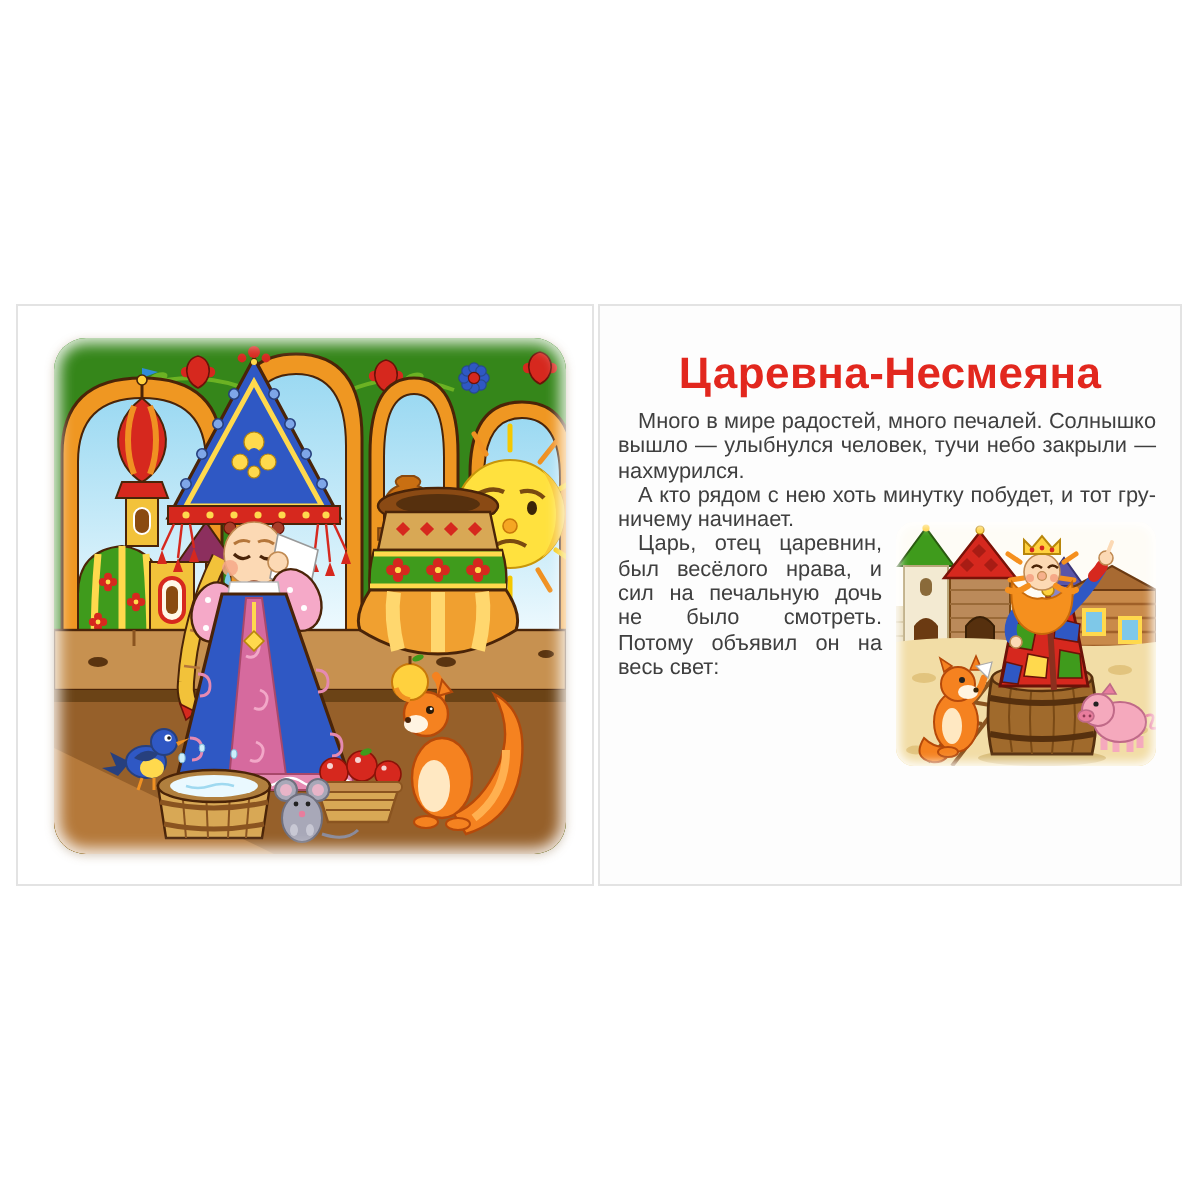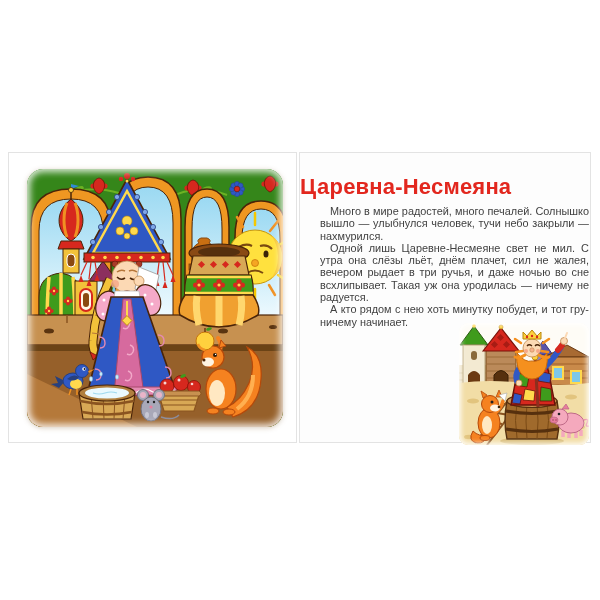--- a/index.html
+++ b/index.html
@@ -17,24 +17,24 @@
   .illus-main{
     position:absolute;left:18px;top:16px;width:256px;height:258px;
     border-radius:16px;overflow:hidden;
     box-shadow:0 1px 5px rgba(140,110,70,.35);
   }
   .illus-main::after{
     content:"";position:absolute;inset:0;border-radius:16px;pointer-events:none;
     box-shadow:inset 0 0 7px 3px rgba(255,255,255,.85);
   }
   .story-title{
-    margin:0;padding-top:21px;
+    margin:0;padding-top:21px;text-align:center;
     font-size:22px;font-weight:bold;letter-spacing:.2px;color:#e2271e;
   }
-  .text-col{position:absolute;left:20px;top:52px;width:269px;}
+  .text-col{position:absolute;left:9px;top:52px;width:269px;}
   .text-col p{
     margin:0;text-indent:10px;text-align:justify;
     font-size:10.9px;line-height:12.3px;color:#3f3f3f;
     hyphens:manual;-webkit-hyphens:manual;
   }
   .illus-story{
     float:right;width:130px;height:122px;margin:-5px 0 0 7px;
     border-radius:9px;overflow:hidden;position:relative;
   }
   .illus-story::after{
@@ -412,21 +412,20 @@
           </g>
         </svg>
       </figure>
     </div>
 
     <div class="page page-right">
       <h1 class="story-title">Царевна-Несмеяна</h1>
 
       <div class="text-col">
         <p>Много в мире радостей, много печалей. Солнышко вышло — улыбнулся человек, тучи небо закрыли — нахмурился.</p>
-        <p>Одной лишь Царевне-Несмеяне свет не мил. С утра она слёзы льёт, днём плачет, сил не жалея, вечером рыдает в три ручья, и даже ночью во сне всхлипыва­ет. Такая уж она уродилась — ничему не радуется.</p>
         <p>А кто рядом с нею хоть минутку побудет, и тот гру­ничему начинает.</p>
 
         <figure class="illus-story">
           <svg viewBox="0 0 130 122" width="130" height="122" aria-hidden="true">
             <rect width="130" height="122" fill="#fefcf6"></rect>
             <g>
               <rect x="0" y="42" width="130" height="22" fill="#e8dab6"></rect>
               <g stroke="#cdbb8e" stroke-width="1">
                 <line x1="0" y1="50" x2="130" y2="50"></line>
                   <line x1="0" y1="57" x2="130" y2="57"></line>
@@ -565,17 +564,18 @@
               <path d="M64,16 L64,9 L68,13 L73,7 L78,13 L82,9 L82,16 Z" fill="#ffd13e" stroke="#b8860b"></path>
               <g fill="#d6281e">
                   <circle cx="68" cy="14" r="1.2"></circle>
                   <circle cx="73" cy="13" r="1.2"></circle>
                   <circle cx="78" cy="14" r="1.2"></circle>
                 </g>
             </g>
           </svg>
         </figure>
 
+        <p>Царь, отец царевнин, был весёлого нрава, и сил на печальную дочь не было смотреть. Потому объявил он на весь свет:</p>
       </div>
     </div>
 
   </div>
 </div>
 
 </body></html>

